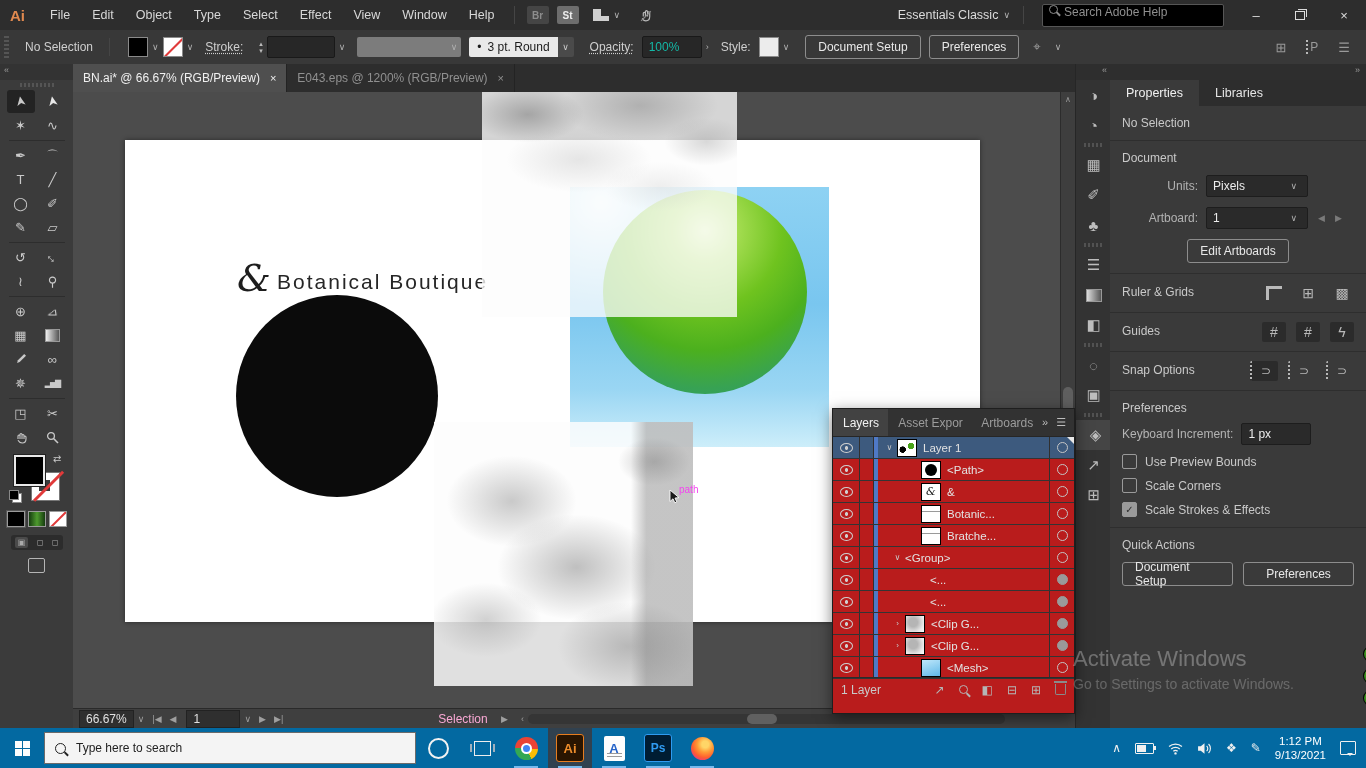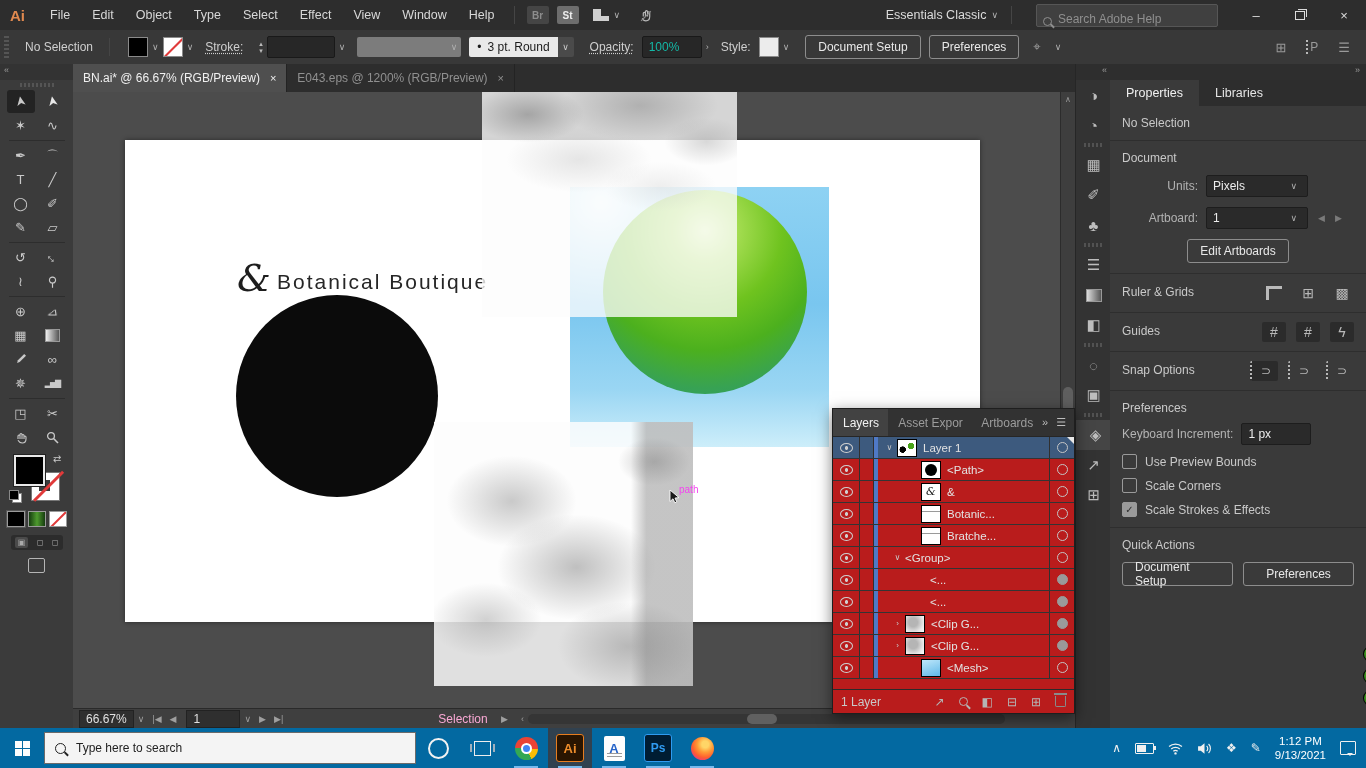--- a/index.html
+++ b/index.html
@@ -14,21 +14,21 @@
   .ai-logo{color:#e0894f;font-weight:bold;font-size:15px;padding:0 14px 0 10px;}
   .mitem{padding:0 11px;color:#d8d8d8;font-size:12.5px;}
   .mb-sep{width:1px;height:18px;background:#454545;margin:0 8px;}
   .mbbtn{width:22px;height:18px;border-radius:2px;background:#454545;color:#8d8d8d;font-size:10px;font-weight:bold;margin:0 4px;display:inline-flex;align-items:center;justify-content:center;}
   .mbbtn.lit{background:#6d6d6d;color:#efefef;}
   .ws-ic{width:16px;height:12px;background:#cfcfcf;position:relative;display:inline-block;margin-left:10px;}
   .ws-ic::after{content:"";position:absolute;right:-1px;top:-1px;width:7px;height:6px;background:#2d2d2d;border-left:2px solid #2d2d2d;border-bottom:2px solid #2d2d2d;}
   .chev{color:#b5b5b5;font-size:9px;padding:0 5px;}
   .hand-svg{stroke:#b9b9b9;fill:none;stroke-width:1.1;}
   .ws-switch{margin-left:auto;color:#dcdcdc;font-size:12.5px;}
-  .help-box{width:168px;height:21px;background:#404040;border:1px solid #565656;border-radius:2px;margin:0 16px;display:flex;align-items:flex-end;padding:0 6px;color:#8f8f8f;gap:6px;}
+  .help-box{width:168px;height:21px;background:#000000;border:1px solid #565656;border-radius:2px;margin:0 10px;display:flex;align-items:flex-start;padding:0 6px;color:#8f8f8f;gap:6px;}
   .mag{width:7px;height:7px;border:1.5px solid currentColor;border-radius:50%;position:relative;display:inline-block;flex:none;}
   .mag::after{content:"";position:absolute;width:5px;height:1.5px;background:currentColor;transform:rotate(45deg);right:-4px;bottom:-2px;}
   .winbtn{width:44px;height:29px;display:inline-flex;align-items:center;justify-content:center;color:#dcdcdc;font-size:13px;}
   .restore-ic{width:8px;height:7px;border:1px solid #dcdcdc;position:relative;display:inline-block;}
   .restore-ic::before{content:"";position:absolute;top:-3px;left:2px;width:8px;height:7px;border-top:1px solid #dcdcdc;border-right:1px solid #dcdcdc;}
 
   
   .controlbar{left:0;top:30px;width:1366px;height:34px;background:#383838;border-bottom:1px solid #222;display:flex;align-items:center;}
   .grip{width:5px;height:22px;margin:0 8px 0 4px;background:repeating-linear-gradient(#555 0 2px,transparent 2px 4px);}
   .cb-lbl{color:#cfcfcf;margin:0 8px;}
@@ -173,21 +173,21 @@
   .th.amp{color:#111;font-size:11px;font-family:"DejaVu Serif",serif;font-style:italic;}
   .th.text{background:repeating-linear-gradient(#fff 0 5px,#9a9a9a 5px 6px,#fff 6px 16px);}
   .th.sphere{background:radial-gradient(circle at 50% 30%,#7fc143 0%,#3b8f1e 60%,#1e5c14 100%);}
   .th.tex{background:radial-gradient(circle at 40% 40%,#b5b5b5 0 30%,#e8e8e8 70%,#fff 100%);}
   .th.mesh{background:linear-gradient(160deg,#bfe7fa,#5fb8e8);}
   .th.l1{background:radial-gradient(circle 3px at 26% 60%,#000 3px,transparent 3.4px),radial-gradient(circle 3px at 72% 38%,#48a318 3px,transparent 3.4px),#fff;}
   .lname{color:#e2e2e2;font-size:11.5px;white-space:nowrap;overflow:hidden;}
   .tgtc{margin-left:auto;width:24px;display:flex;justify-content:center;border-left:1px solid #303030;align-self:stretch;align-items:center;flex:none;}
   .tgt{width:9px;height:9px;border:1px solid #c5c5c5;border-radius:50%;}
   .tgt.fill{background:#9a9a9a;border-color:#9a9a9a;}
-  .ly-foot{position:absolute;left:0;bottom:0;width:100%;height:24px;border-top:1px solid #2b2b2b;display:flex;align-items:center;padding:4px 8px;box-sizing:border-box;color:#c9c9c9;}
+  .ly-foot{position:absolute;left:0;bottom:12px;width:100%;height:24px;border-top:1px solid #2b2b2b;display:flex;align-items:center;padding:4px 8px;box-sizing:border-box;color:#c9c9c9;}
   .lfic{margin-left:14px;color:#b5b5b5;font-size:12px;display:inline-flex;align-items:center;}
   .trash{position:relative;width:9px;height:10px;border:1px solid #8a8a8a;border-top:none;border-radius:0 0 2px 2px;display:inline-block;}
   .trash::before{content:"";position:absolute;top:-3px;left:-2px;right:-2px;height:1.5px;background:#8a8a8a;}
 
   
   .watermark{left:1073px;top:646px;z-index:50;pointer-events:none;}
   .wm1{font-size:22px;color:rgba(255,255,255,.30);}
   .wm2{font-size:14px;color:rgba(255,255,255,.24);margin-top:4px;}
 
   
@@ -751,20 +751,24 @@
         </span>
       <span class="lfic">◧</span>
       <span class="lfic">⊟</span>
       <span class="lfic">⊞</span>
       <span class="lfic">
           <span class="trash"></span>
         </span>
     </div>
   </div>
 
+  <div class="abs watermark">
+    <div class="wm1">Activate Windows</div>
+    <div class="wm2">Go to Settings to activate Windows.</div>
+  </div>
 
   <div class="abs taskbar">
     <span class="tb-item">
         <span class="winlogo">
           <span></span>
           <span></span>
           <span></span>
           <span></span>
         </span>
       </span>

